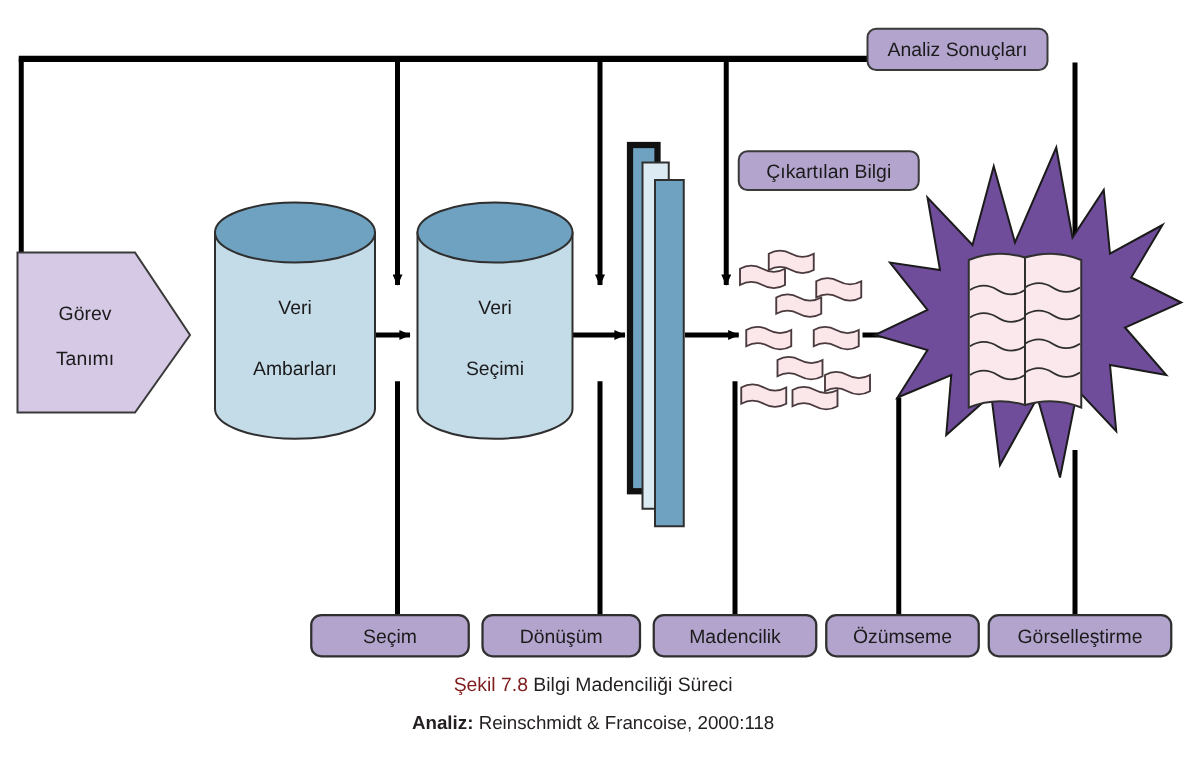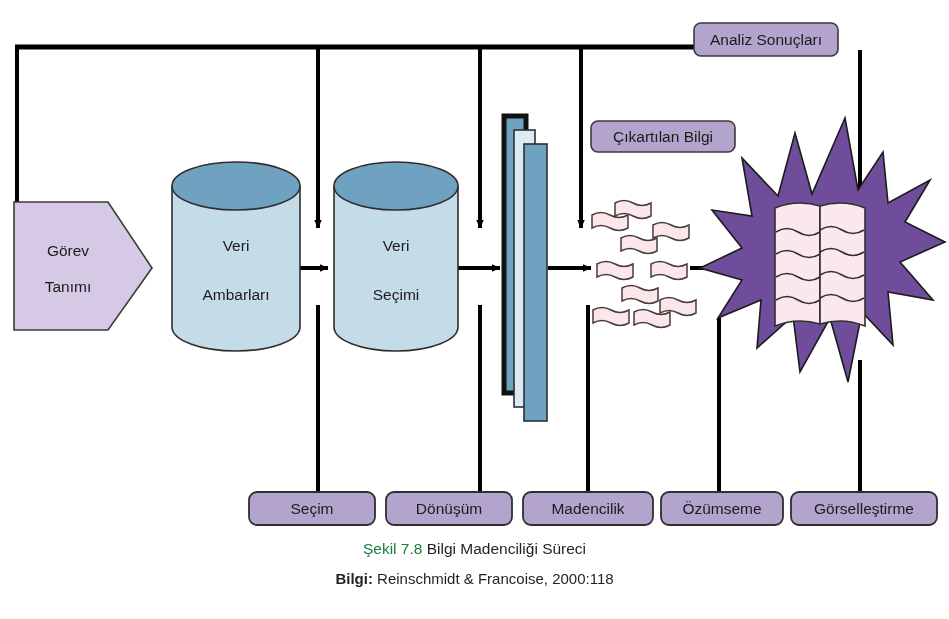--- a/index.html
+++ b/index.html
@@ -45,21 +45,21 @@
     width: 949px;
     text-align: center;
   }
   #caption-line-1 {
     font-size: 15.5px;
     color: #231f20;
     line-height: 22px;
     white-space: nowrap;
   }
   #caption-line-1 .fig-num {
-    color: #15803d;
+    color: #7f1d1d;
   }
   #caption-line-2 {
     font-size: 15px;
     color: #231f20;
     line-height: 22px;
     margin-top: 8px;
     white-space: nowrap;
   }
   #caption-line-2 .src-strong {
     font-weight: bold;
@@ -193,17 +193,17 @@
         <text class="svg-label box-label" x="864" y="514" text-anchor="middle">Görselleştirme</text>
       </g>
     </g>
   </svg>
 
   <div id="caption-block">
     <div id="caption-line-1">
       <span class="fig-num">Şekil 7.8</span><span class="nowrap">&nbsp;</span><span>Bilgi Madenciliği Süreci</span>
     </div>
     <div id="caption-line-2">
-      <span class="src-strong">Bilgi:</span><span class="nowrap">&nbsp;</span><span>Reinschmidt &amp; Francoise, 2000:118</span>
+      <span class="src-strong">Analiz:</span><span class="nowrap">&nbsp;</span><span>Reinschmidt &amp; Francoise, 2000:118</span>
     </div>
   </div>
 
 </div>
 
 </body></html>

